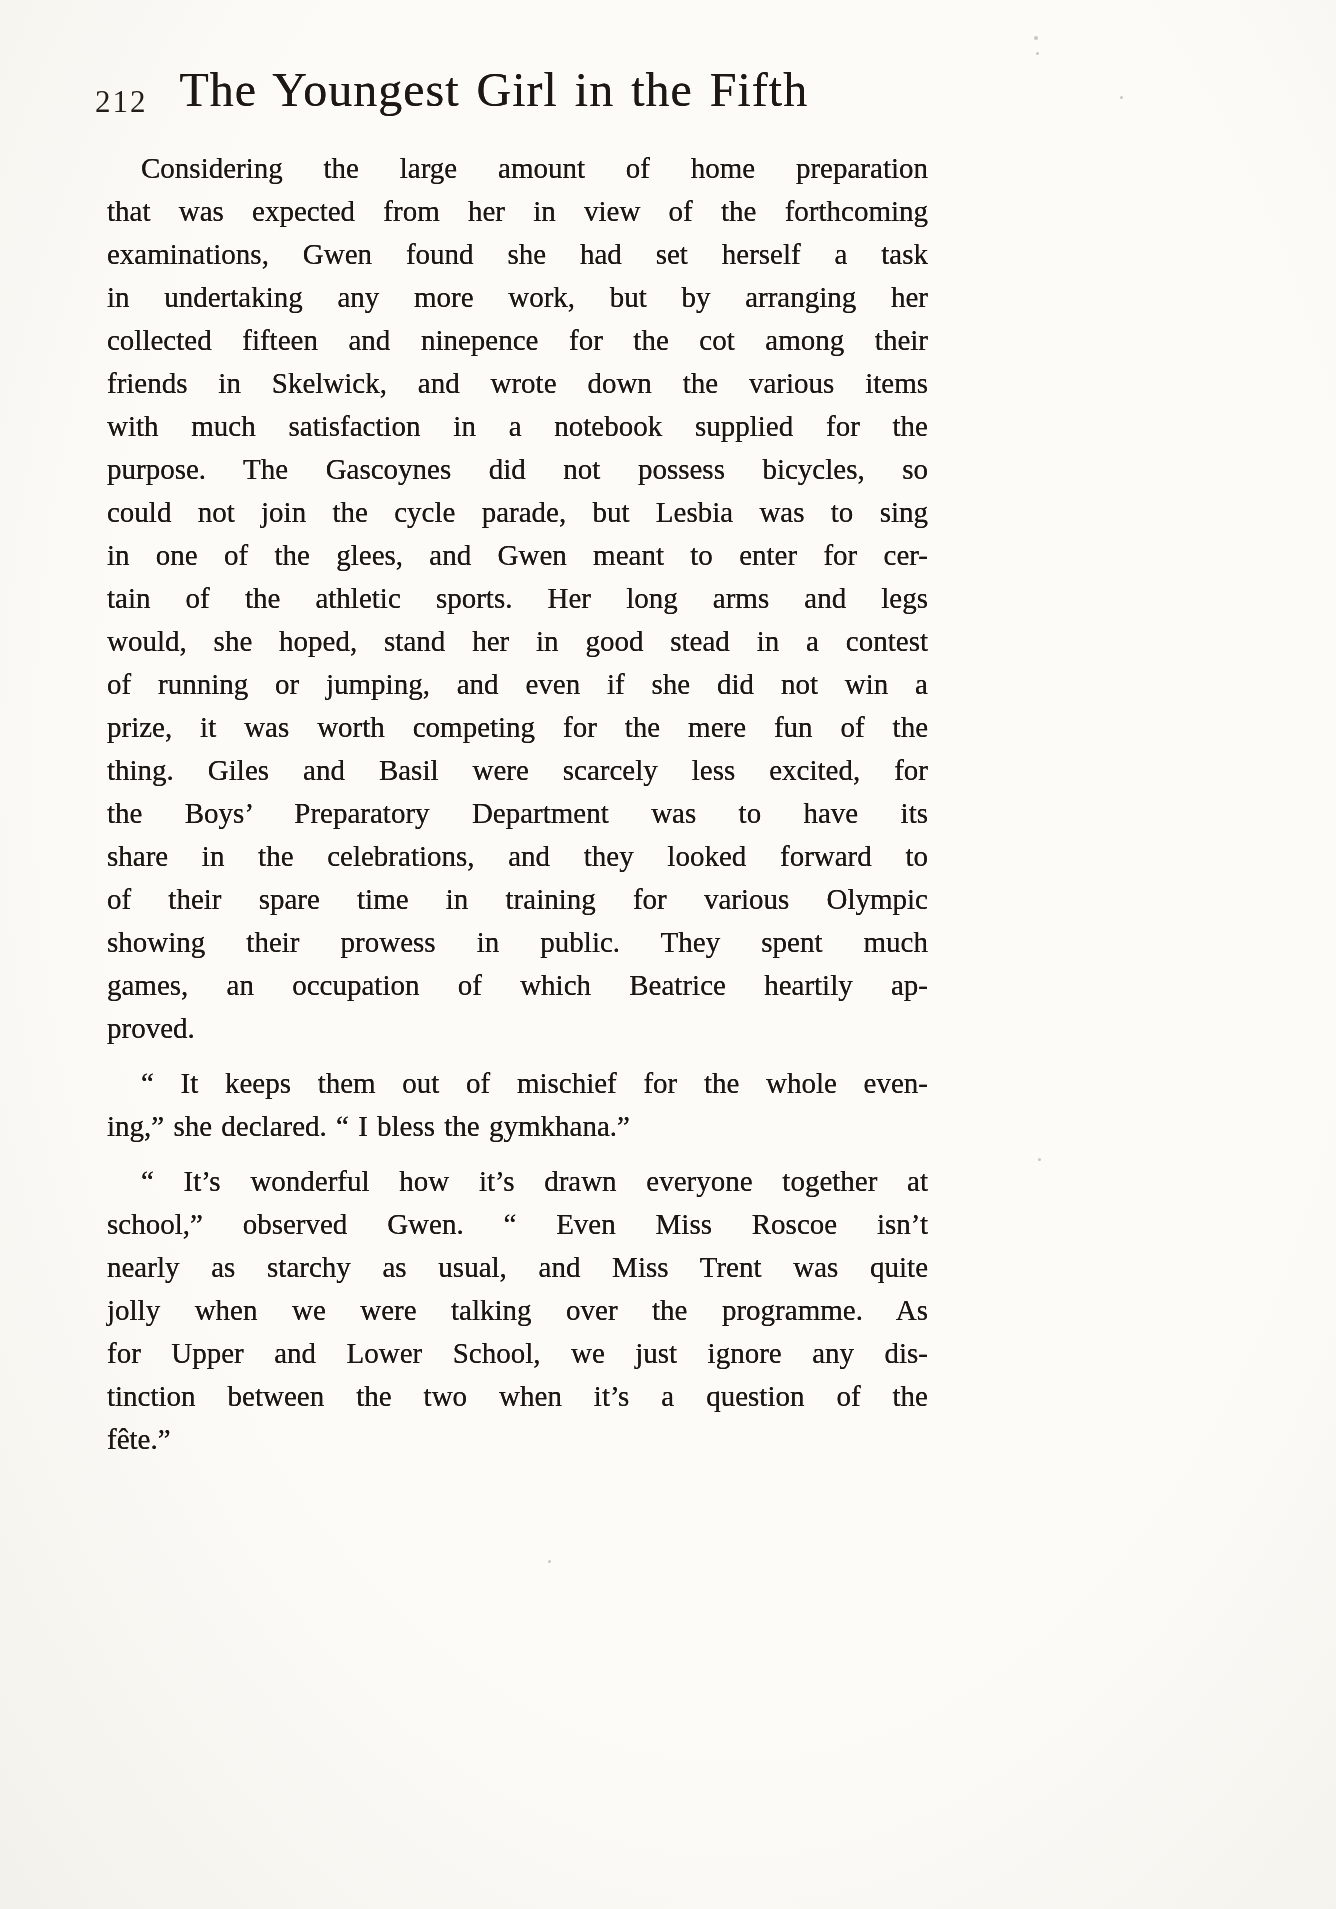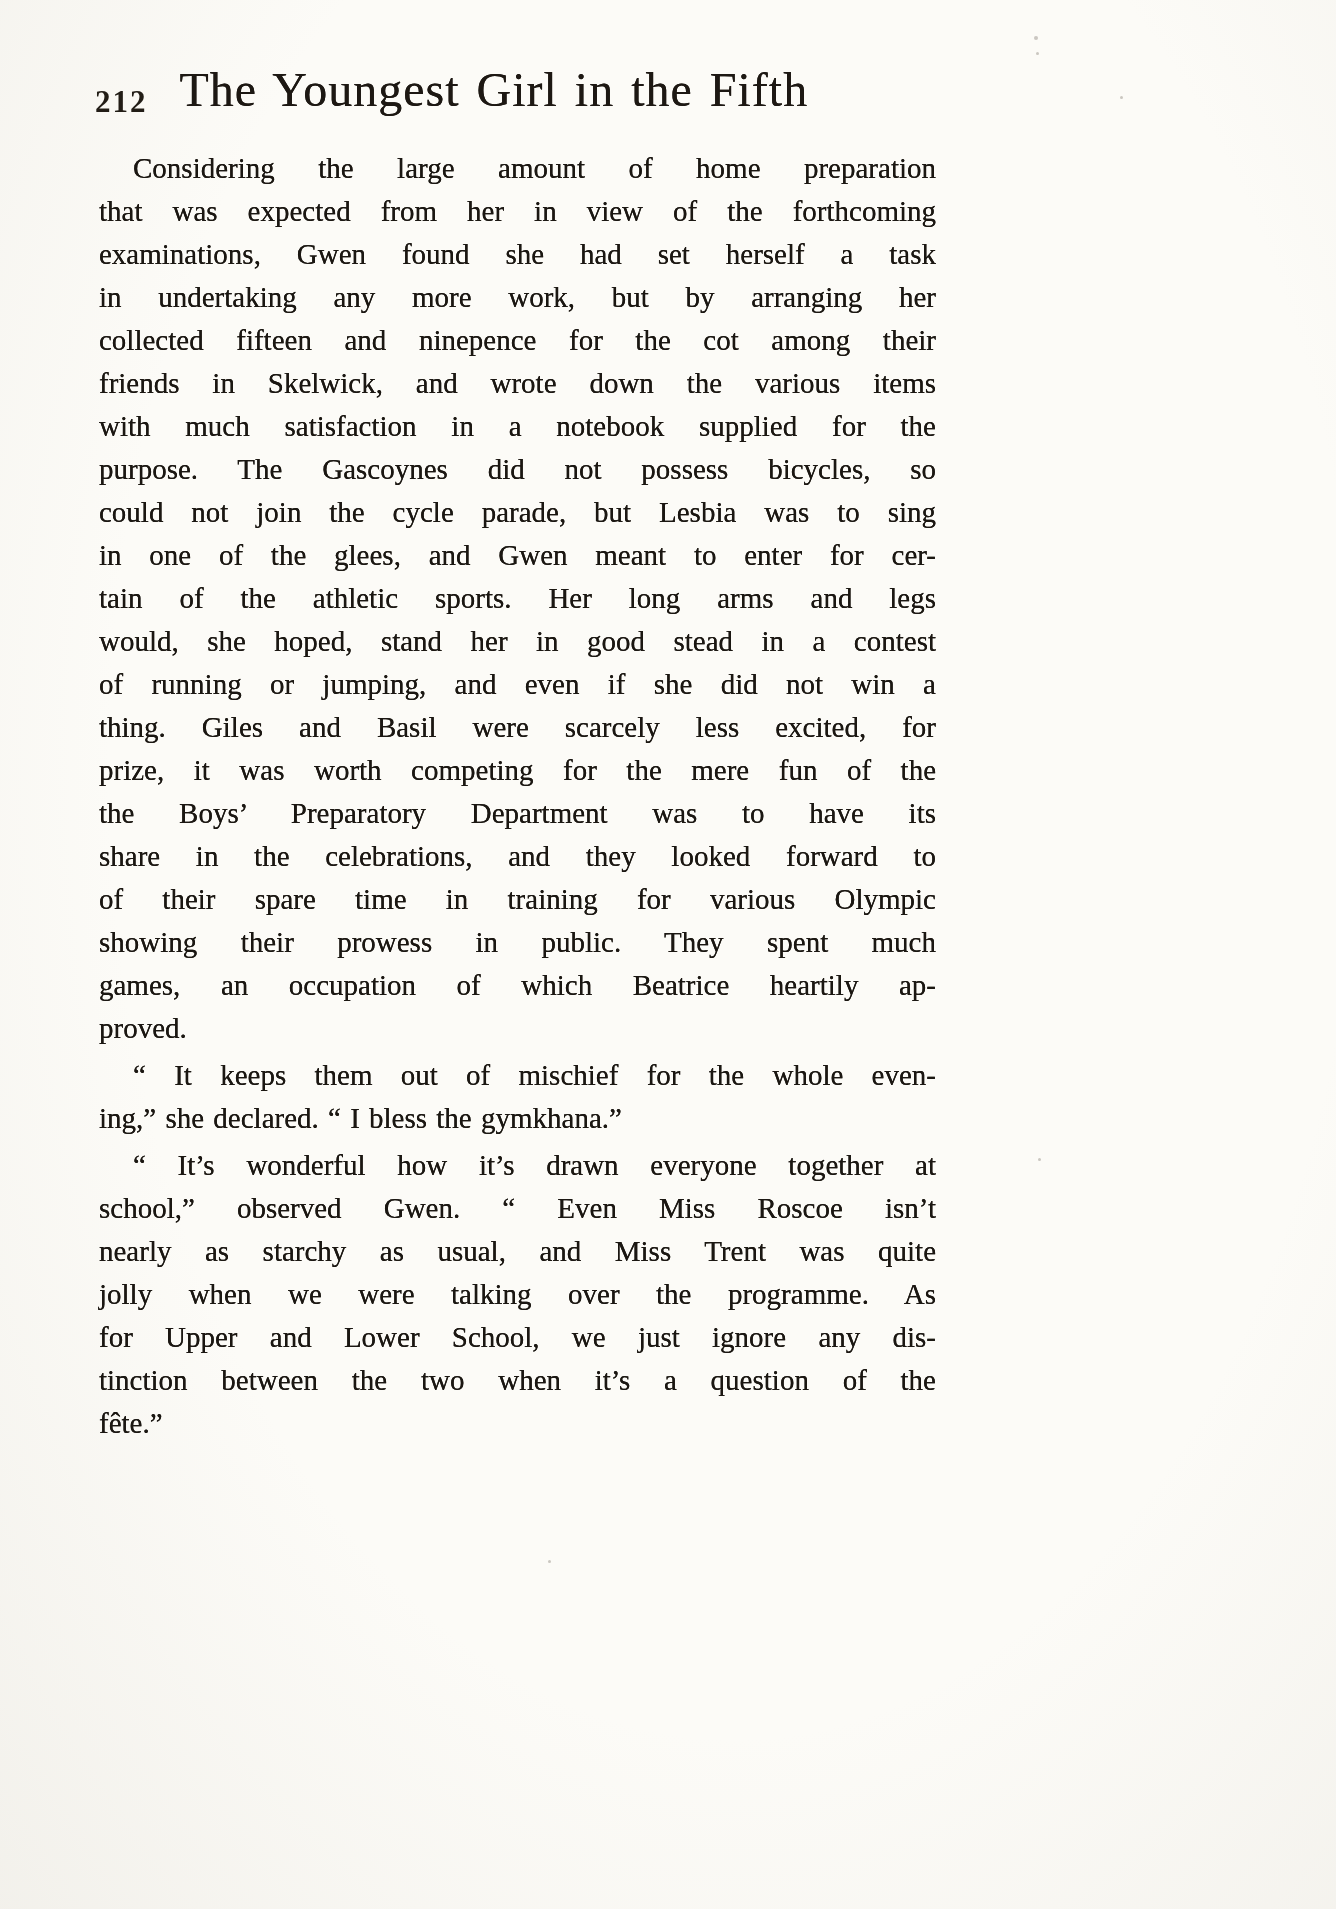--- a/index.html
+++ b/index.html
@@ -26,42 +26,42 @@
     width: 845px;
   }
   .page-header {
     display: flex;
     align-items: baseline;
     white-space: nowrap;
     margin-bottom: 30px;
   }
   .page-number {
     font-size: 31px;
-    font-weight: bold;
+    font-weight: normal;
     letter-spacing: 2px;
     position: relative;
     top: 6px;
     margin-right: 32px;
     color: #221d16;
   }
   .page-title {
     font-size: 48px;
     font-weight: 500;
     margin: 0;
     letter-spacing: 1px;
     word-spacing: 4px;
     color: #1d1813;
     text-shadow: 0 0 0.4px #1d1813;
   }
   .page-body {
     font-size: 29px;
     line-height: 43px;
     text-shadow: 0 0 0.35px #1b1712;
   }
-  .para { margin: 4px; }
+  .para { margin: 12px; }
   .line {
     text-align: justify;
     text-align-last: justify;
     word-spacing: 2px;
   }
   .line.last { text-align-last: left; }
   .line.first { text-indent: 34px; }
   
   .speck {
     position: absolute;
@@ -100,22 +100,22 @@
           <div class="line">in undertaking any more work, but by arranging her</div>
           <div class="line">collected fifteen and ninepence for the cot among their</div>
           <div class="line">friends in Skelwick, and wrote down the various items</div>
           <div class="line">with much satisfaction in a notebook supplied for the</div>
           <div class="line">purpose. The Gascoynes did not possess bicycles, so</div>
           <div class="line">could not join the cycle parade, but Lesbia was to sing</div>
           <div class="line">in one of the glees, and Gwen meant to enter for cer-</div>
           <div class="line">tain of the athletic sports. Her long arms and legs</div>
           <div class="line">would, she hoped, stand her in good stead in a contest</div>
           <div class="line">of running or jumping, and even if she did not win a</div>
+          <div class="line">prize, it was worth competing for the mere fun of the</div>
           <div class="line">thing. Giles and Basil were scarcely less excited, for</div>
-          <div class="line">prize, it was worth competing for the mere fun of the</div>
           <div class="line">the Boys’ Preparatory Department was to have its</div>
           <div class="line">share in the celebrations, and they looked forward to</div>
           <div class="line">of their spare time in training for various Olympic</div>
           <div class="line">showing their prowess in public. They spent much</div>
           <div class="line">games, an occupation of which Beatrice heartily ap-</div>
           <div class="line last">proved.</div>
         </div>
         <div class="para">
           <div class="line first">“ It keeps them out of mischief for the whole even-</div>
           <div class="line last">ing,” she declared. “ I bless the gymkhana.”</div>

